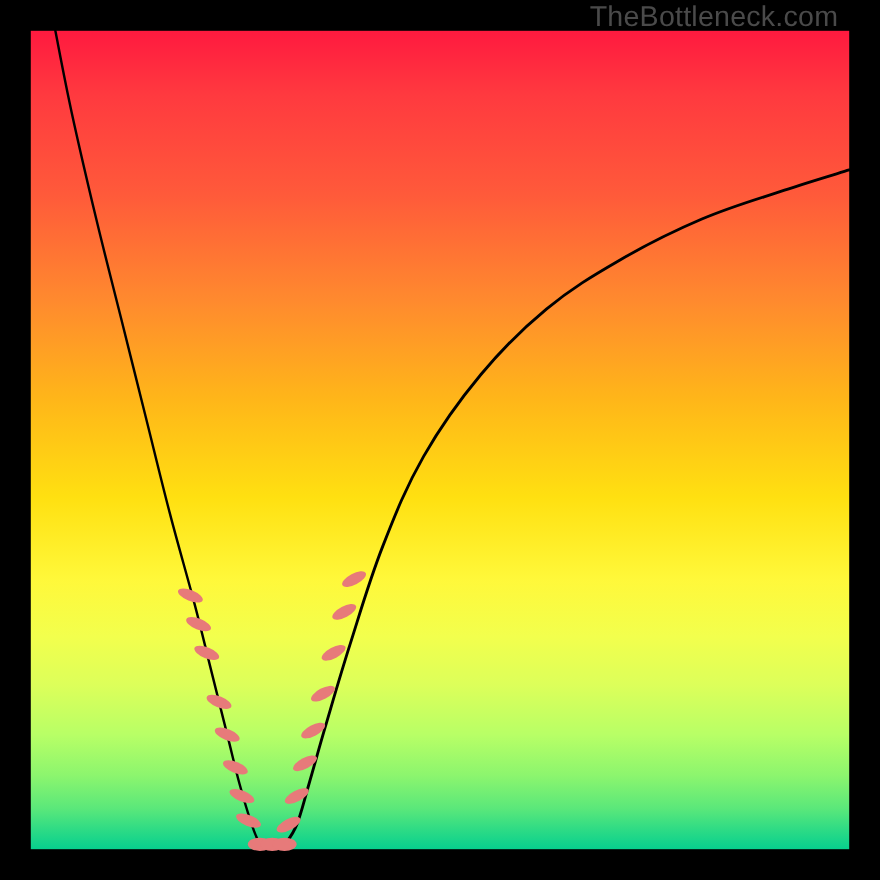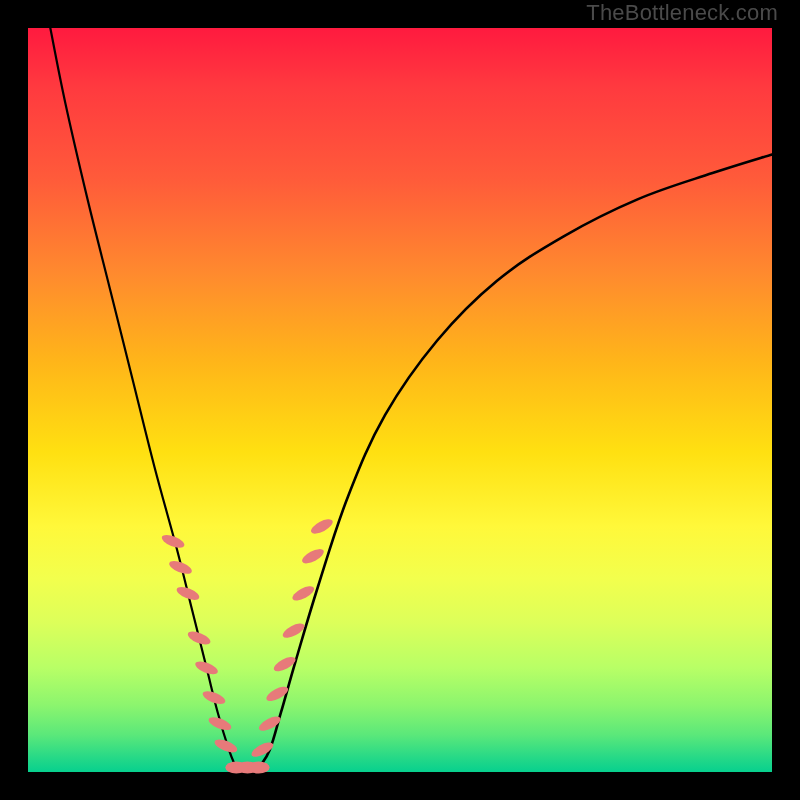--- a/index.html
+++ b/index.html
@@ -38,23 +38,23 @@
       #b8ff66 86%,
       #8cf56e 91%,
       #5be87a 95%,
       #27d987 98%,
       #07d08e 100%
     );
   }
   .watermark {
     position: absolute;
     top: 0px;
-    right: 22px;
+    right: 38px;
     color: #4a4a4a;
-    font-size: 22px;
+    font-size: 26px;
     font-weight: 500;
     letter-spacing: 0.2px;
     z-index: 10;
     user-select: none;
   }
   svg.curve-layer {
     position: absolute;
     left: 0;
     top: 0;
     width: 744px;

